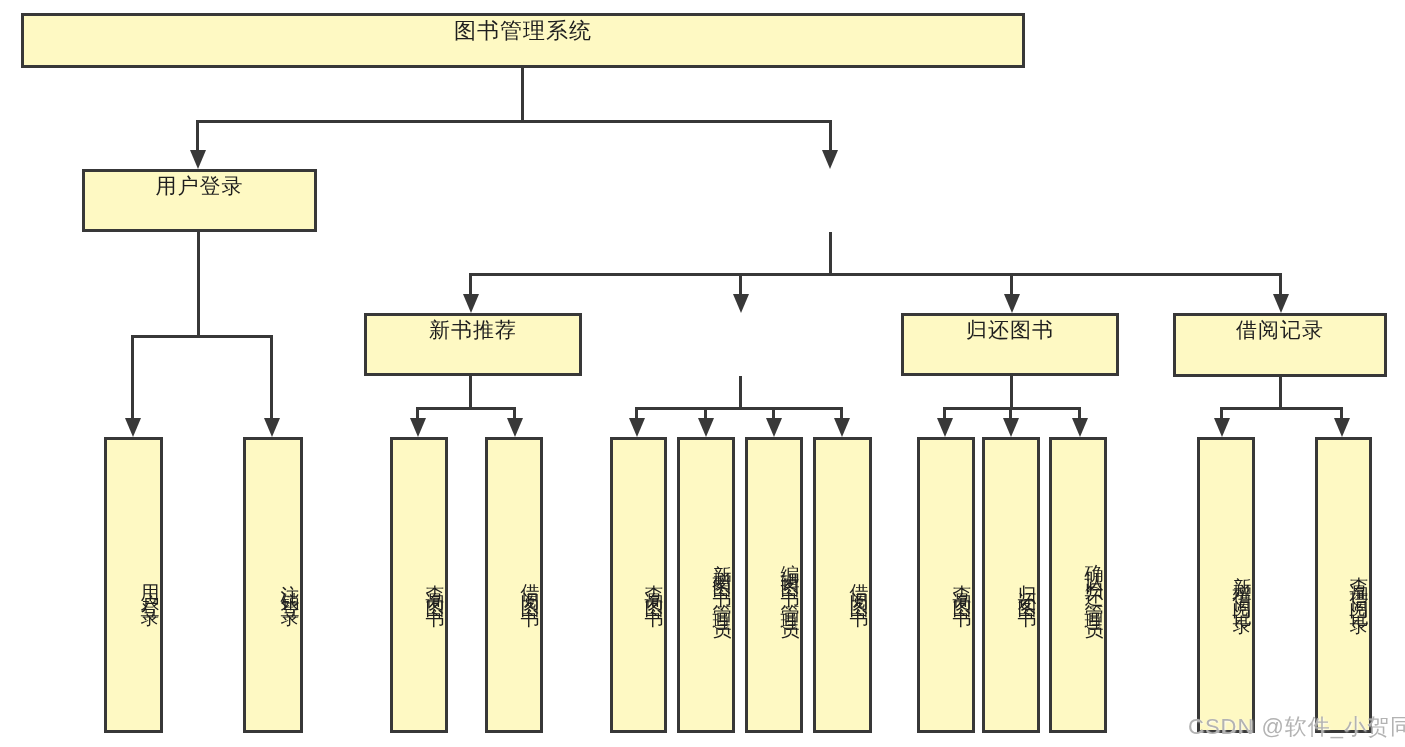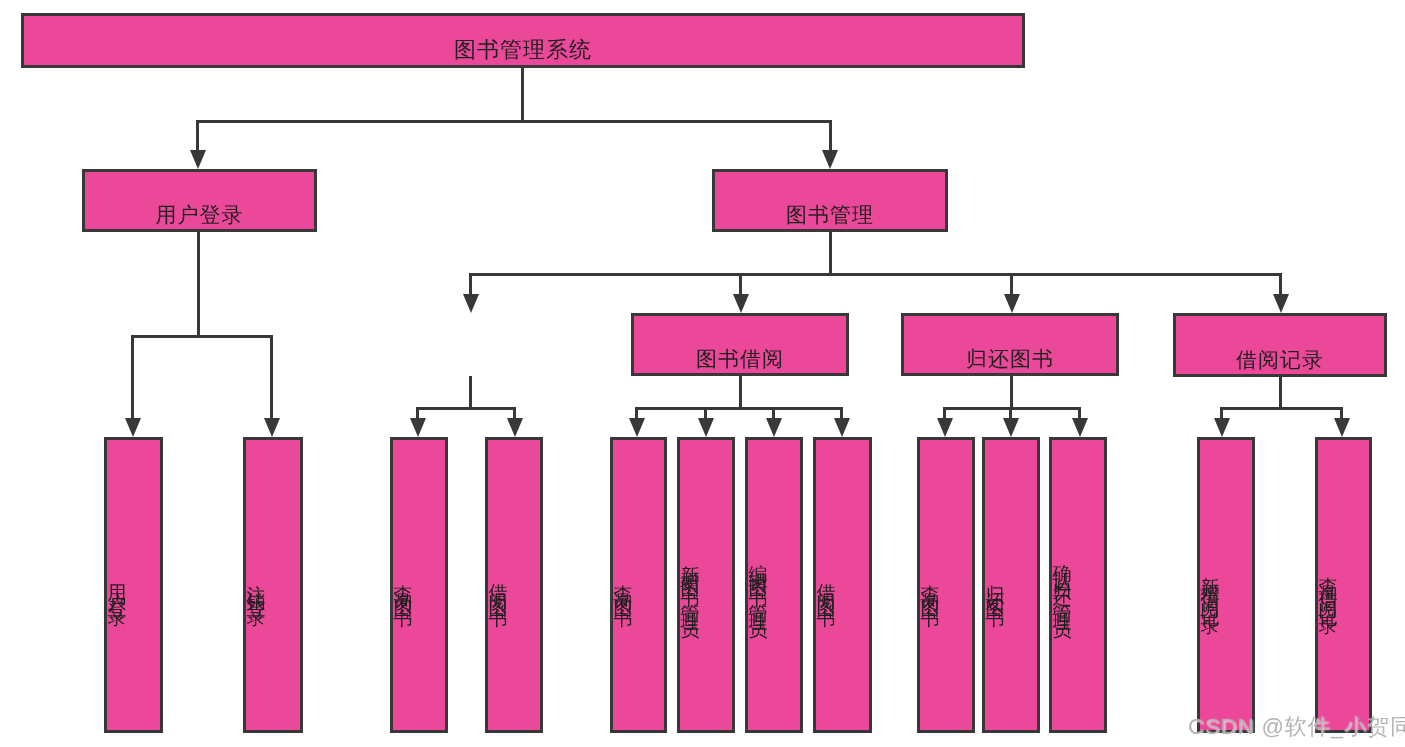--- a/index.html
+++ b/index.html
@@ -1,22 +1,22 @@
 <!DOCTYPE html>
 <html><head>
 <meta charset="utf-8">
 <style>
   html,body{margin:0;padding:0;background:#fff;}
   #stage{
     position:relative;width:1405px;height:747px;background:#ffffff;
     font-family:"Liberation Sans", sans-serif;color:#1e1e1e;overflow:hidden;
   }
   .box{
-    position:absolute;box-sizing:border-box;border:3px solid #383838;background:#ec4899;
-    display:flex;align-items:flex-end;justify-content:center;
+    position:absolute;box-sizing:border-box;border:3px solid #383838;background:#fef9c3;
+    display:flex;align-items:flex-start;justify-content:center;
   }
   .hbox{font-size:21px;letter-spacing:1px;}
   .root{font-size:22px;}
   .vbox{
     writing-mode:vertical-rl;text-orientation:mixed;
     font-size:19px;letter-spacing:0.42em;line-height:1.05;
   }
   .hl{position:absolute;height:3px;background:#383838;}
   .vl{position:absolute;width:3px;background:#383838;}
   .arr{
@@ -41,44 +41,41 @@
   <div class="vl" style="left:521px;top:68px;height:52px;"></div>
   <div class="hl" style="left:196px;top:120px;width:635px;"></div>
   <div class="vl" style="left:196px;top:120px;height:31px;"></div>
   <div class="vl" style="left:829px;top:120px;height:31px;"></div>
   <div class="arr" style="left:190px;top:150px;"></div>
   <div class="arr" style="left:822px;top:150px;"></div>
 
   <div class="box hbox" style="left:82px;top:169px;width:235px;height:63px;">
     <span>用户登录</span>
   </div>
-  <div class="box hbox" style="left:712px;top:169px;width:236px;height:63px;">
-    <span>图书管理</span>
-  </div>
 
   <div class="vl" style="left:197px;top:232px;height:103px;"></div>
   <div class="hl" style="left:131px;top:335px;width:142px;"></div>
   <div class="vl" style="left:131px;top:335px;height:83px;"></div>
   <div class="vl" style="left:270px;top:335px;height:83px;"></div>
   <div class="arr" style="left:125px;top:418px;"></div>
   <div class="arr" style="left:264px;top:418px;"></div>
 
   <div class="vl" style="left:829px;top:232px;height:41px;"></div>
   <div class="hl" style="left:469px;top:273px;width:813px;"></div>
   <div class="vl" style="left:469px;top:273px;height:21px;"></div>
   <div class="vl" style="left:739px;top:273px;height:21px;"></div>
   <div class="vl" style="left:1010px;top:273px;height:21px;"></div>
   <div class="vl" style="left:1279px;top:273px;height:21px;"></div>
   <div class="arr" style="left:463px;top:294px;"></div>
   <div class="arr" style="left:733px;top:294px;"></div>
   <div class="arr" style="left:1004px;top:294px;"></div>
   <div class="arr" style="left:1273px;top:294px;"></div>
 
-  <div class="box hbox" style="left:631px;top:313px;width:218px;height:63px;">
-    <span>图书借阅</span>
+  <div class="box hbox" style="left:364px;top:313px;width:218px;height:63px;">
+    <span>新书推荐</span>
   </div>
   <div class="box hbox" style="left:901px;top:313px;width:218px;height:63px;">
     <span>归还图书</span>
   </div>
   <div class="box hbox" style="left:1173px;top:313px;width:214px;height:64px;">
     <span>借阅记录</span>
   </div>
 
   <div class="vl" style="left:469px;top:376px;height:31px;"></div>
   <div class="hl" style="left:416px;top:407px;width:100px;"></div>

